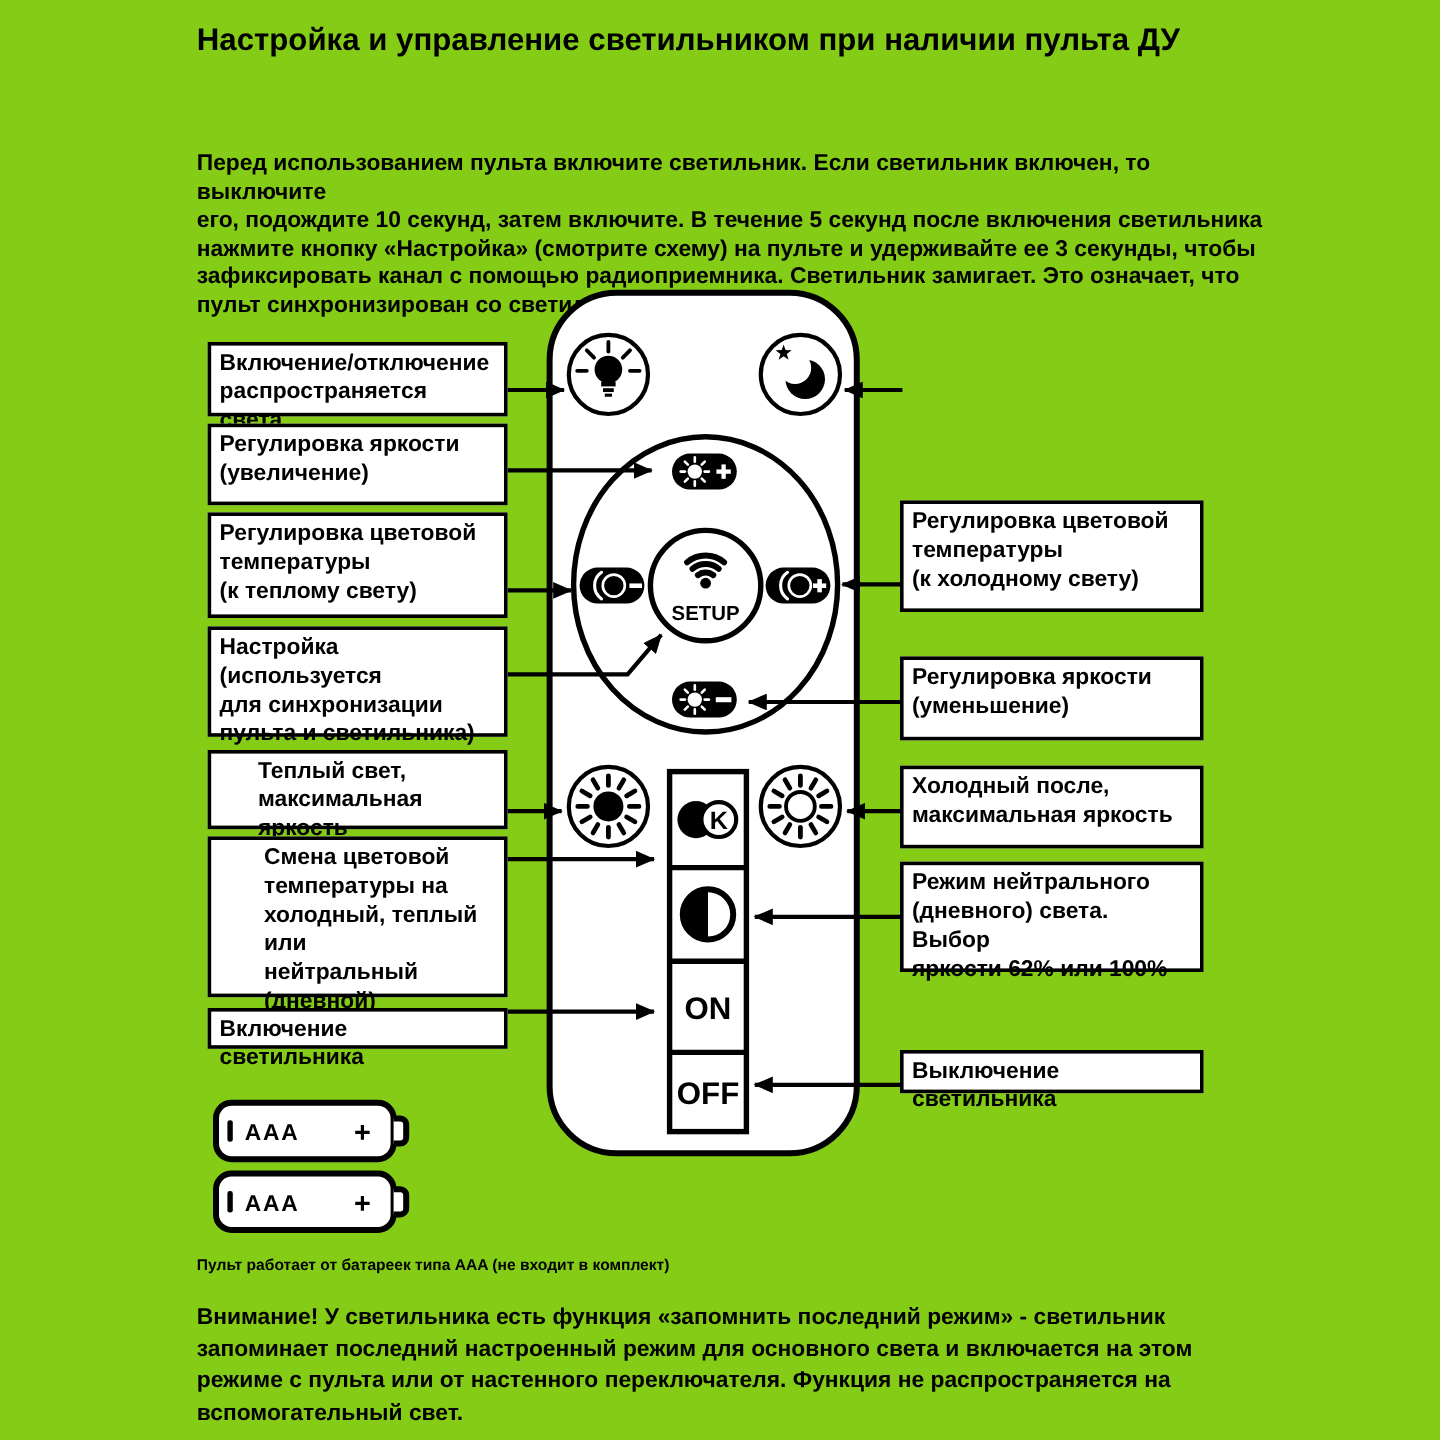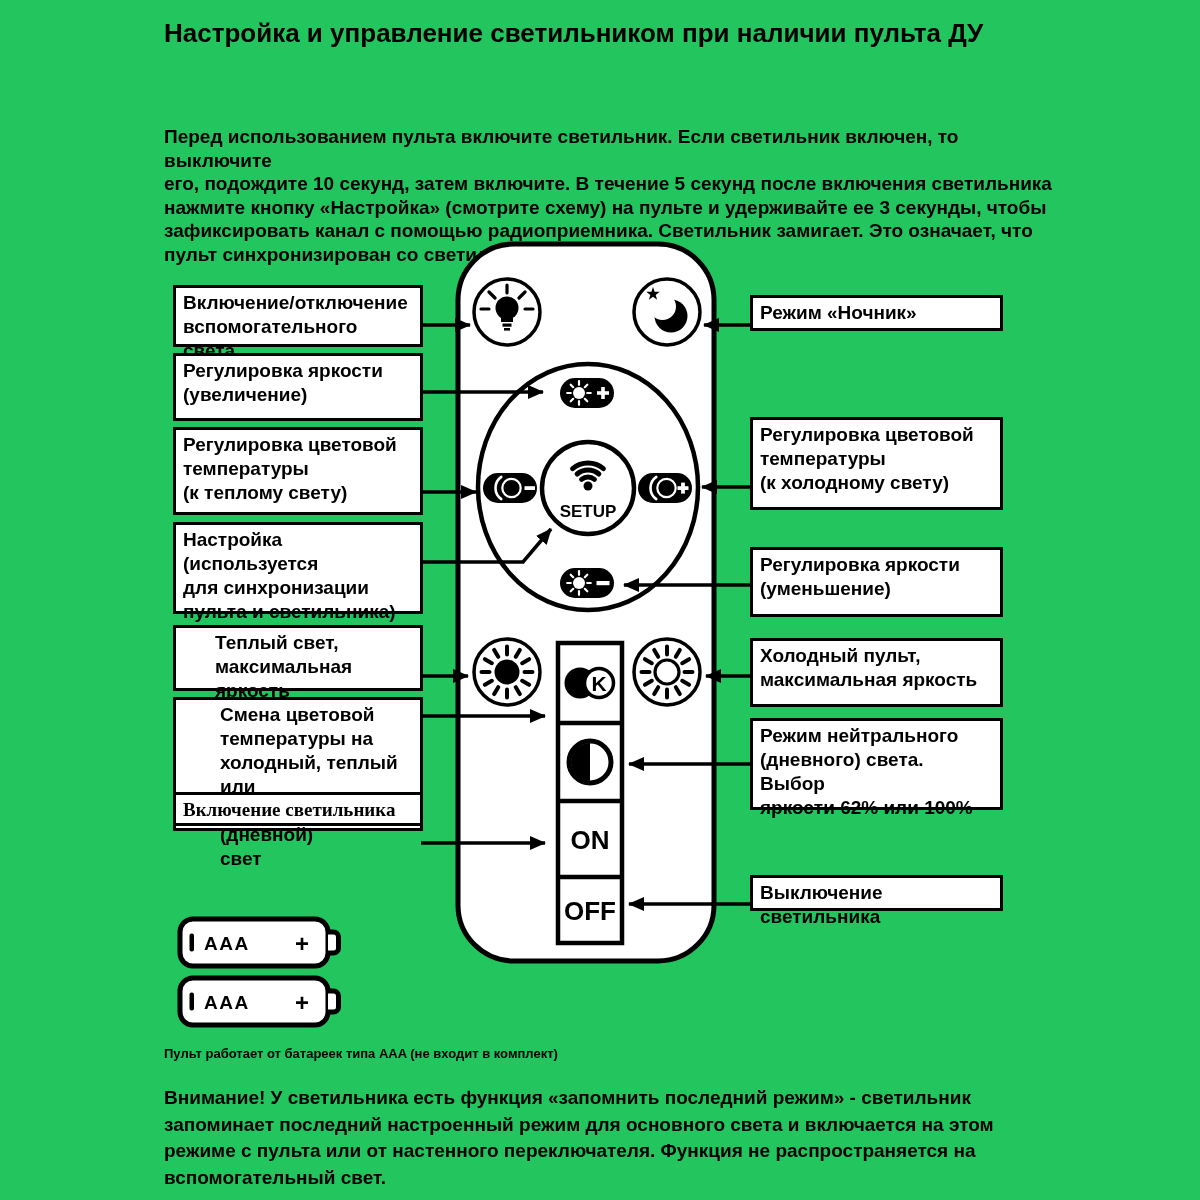--- a/index.html
+++ b/index.html
@@ -1,17 +1,17 @@
 <!DOCTYPE html>
 <html><head>
 <meta charset="utf-8">
 <style>
   html,body{margin:0;padding:0;background:#fff;}
   .page{
-    position:relative;width:1200px;height:1200px;background:#22c55e;color:#000;
+    position:relative;width:1200px;height:1200px;background:#84cc16;color:#000;
     font-family:"Liberation Sans",sans-serif;overflow:hidden;
   }
   .title{
     position:absolute;left:164px;top:18px;margin:0;
     font-size:26px;font-weight:bold;white-space:nowrap;letter-spacing:0;
   }
   .intro{
     position:absolute;left:164px;top:85px;width:900px;
     font-size:19px;font-weight:bold;line-height:23.5px;white-space:pre-line;margin-top:40px;
   }
@@ -199,45 +199,44 @@
     <g>
       <rect x="180" y="978" width="148" height="47" rx="13" fill="#fff" stroke="#000" stroke-width="5"></rect>
       <path d="M328,991 h5.5 a5,5 0 0 1 5,5 v11 a5,5 0 0 1 -5,5 h-5.5" fill="#fff" stroke="#000" stroke-width="5"></path>
       <rect x="189.5" y="992.5" width="4.5" height="18" rx="2" fill="#000"></rect>
       <text x="204" y="1009" font-size="19" letter-spacing="1.5">AAA</text>
       <text x="295" y="1011" font-size="24">+</text>
     </g>
   </svg>
 
   <div class="lbox left" style="top:285px;height:62px;">Включение/отключение
-вспомогательного света</div>
+распространяется света</div>
   <div class="lbox left" style="top:353px;height:68px;">Регулировка яркости
 (увеличение)</div>
   <div class="lbox left" style="top:427px;height:88px;">Регулировка цветовой
 температуры
 (к теплому свету)</div>
   <div class="lbox left" style="top:522px;height:92px;">Настройка (используется
 для синхронизации
 пульта и светильника)</div>
   <div class="lbox left" style="top:625px;height:66px;padding-left:39px;">Теплый свет,
 максимальная яркость</div>
   <div class="lbox left" style="top:697px;height:134px;padding-left:44px;">Смена цветовой
 температуры на
 холодный, теплый или
 нейтральный (дневной)
 свет</div>
-  <div class="lbox left" style="top:792px;height:34px;font-family:Liberation Serif, serif;">Включение светильника</div>
-
-  <div class="lbox right" style="top:295px;height:36px;">Режим «Ночник»</div>
+  <div class="lbox left" style="top:840px;height:34px;">Включение светильника</div>
+
   <div class="lbox right" style="top:417px;height:93px;">Регулировка цветовой
 температуры
 (к холодному свету)</div>
   <div class="lbox right" style="top:547px;height:70px;">Регулировка яркости
 (уменьшение)</div>
-  <div class="lbox right" style="top:638px;height:69px;">Холодный пульт,
+  <div class="lbox right" style="top:638px;height:69px;">Холодный после,
 максимальная яркость</div>
   <div class="lbox right" style="top:718px;height:92px;">Режим нейтрального
 (дневного) света. Выбор
 яркости 62% или 100%</div>
   <div class="lbox right" style="top:875px;height:36px;">Выключение светильника</div>
 
   <div class="note">Пульт работает от батареек типа AAA (не входит в комплект)</div>
 
   <div class="warning">Внимание! У светильника есть функция «запомнить последний режим» - светильник
 запоминает последний настроенный режим для основного света и включается на этом

